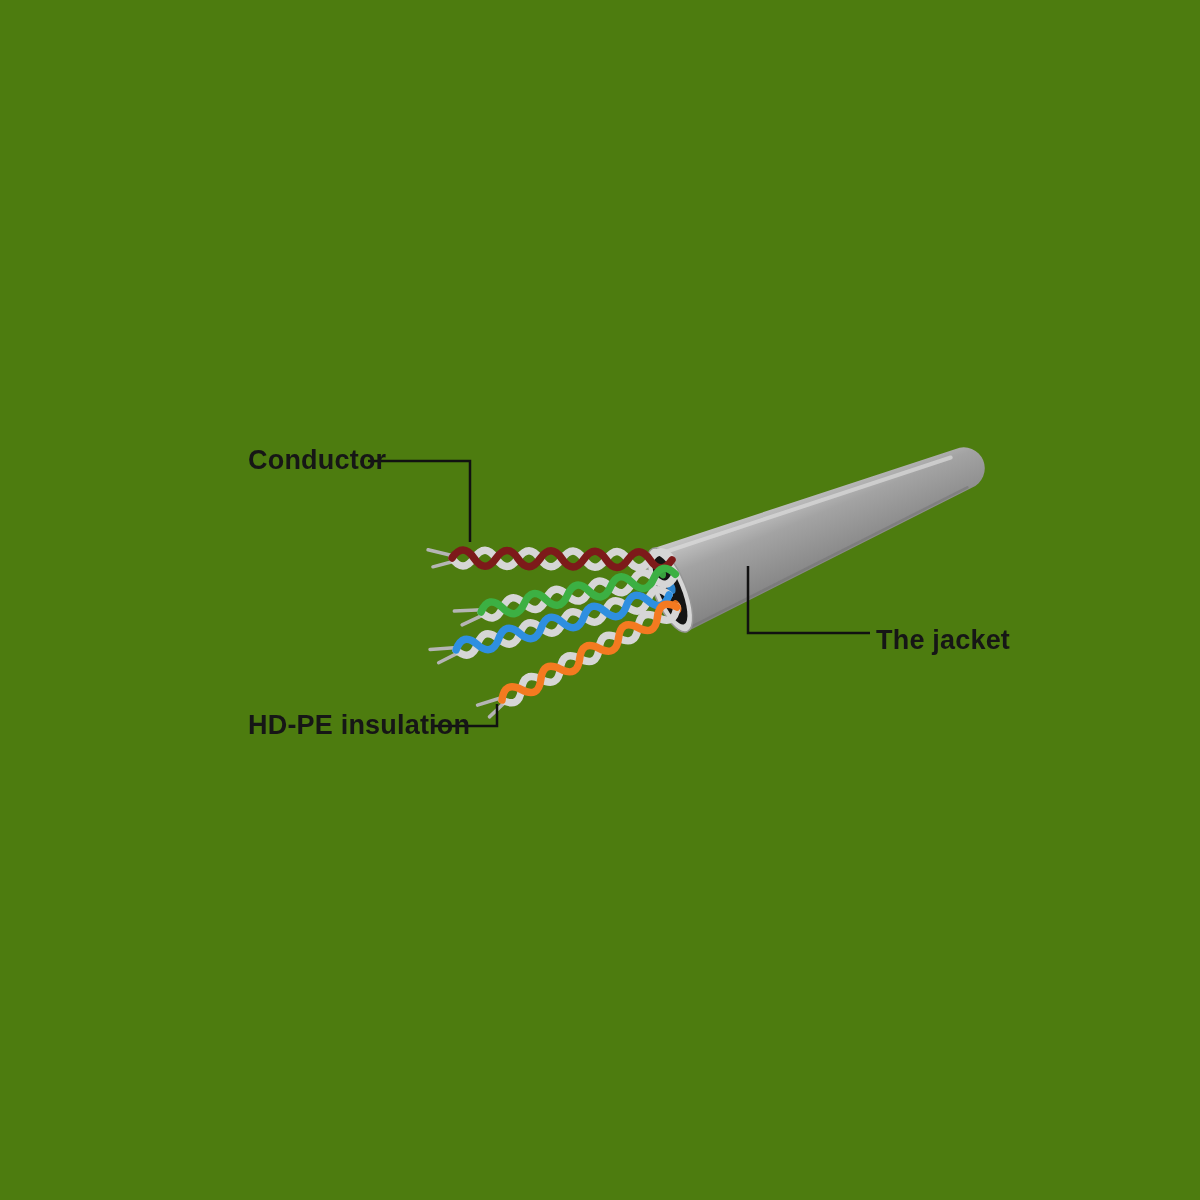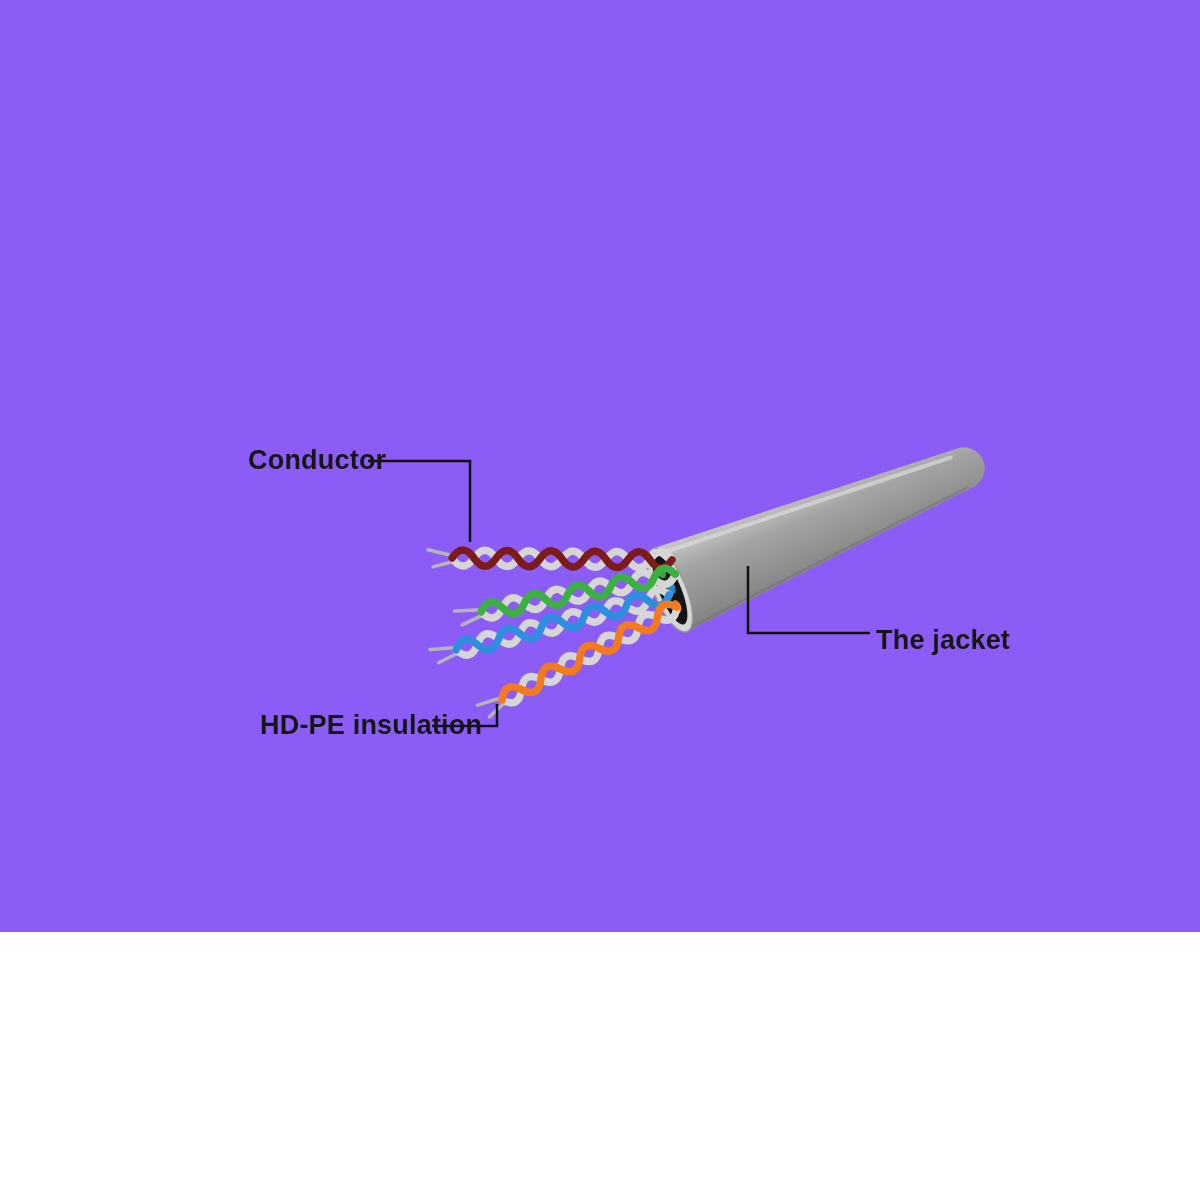--- a/index.html
+++ b/index.html
@@ -4,40 +4,40 @@
 <style>
   html, body {
     margin: 0;
     padding: 0;
     background: #ffffff;
     font-family: "Liberation Sans", sans-serif;
   }
   .canvas {
     position: relative;
     width: 1200px;
-    height: 932px;
-    background: #8b5cf6;
+    height: 1200px;
+    background: #4d7c0f;
     overflow: hidden;
   }
   .canvas svg {
     position: absolute;
     left: 0;
     top: 0;
   }
   .diagram-label {
     position: absolute;
     color: #161616;
     font-size: 27px;
     font-weight: 600;
     letter-spacing: 0.2px;
     white-space: nowrap;
     user-select: none;
   }
   .label-conductor { left: 248px; top: 445px; }
-  .label-insulation { left: 260px; top: 710px; text-align: right; }
+  .label-insulation { left: 248px; top: 710px; text-align: right; }
   .label-jacket { left: 876px; top: 618px; margin-top: 7px; }
 </style>
 </head>
 <body>
 
 <div class="canvas">
 
   <svg width="1200" height="1200" viewBox="0 0 1200 1200">
     <defs>
       <linearGradient id="jacketGrad" x1="0" y1="-45" x2="0" y2="45" gradientUnits="userSpaceOnUse">

